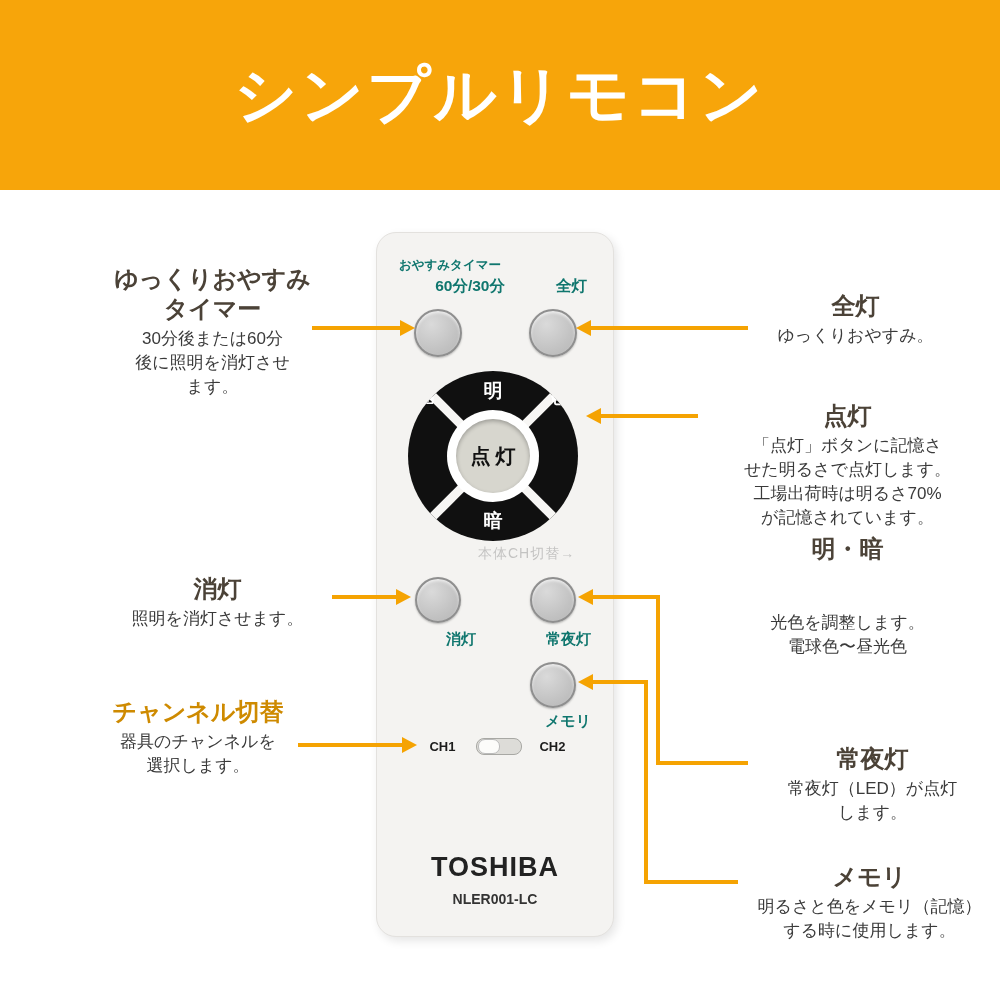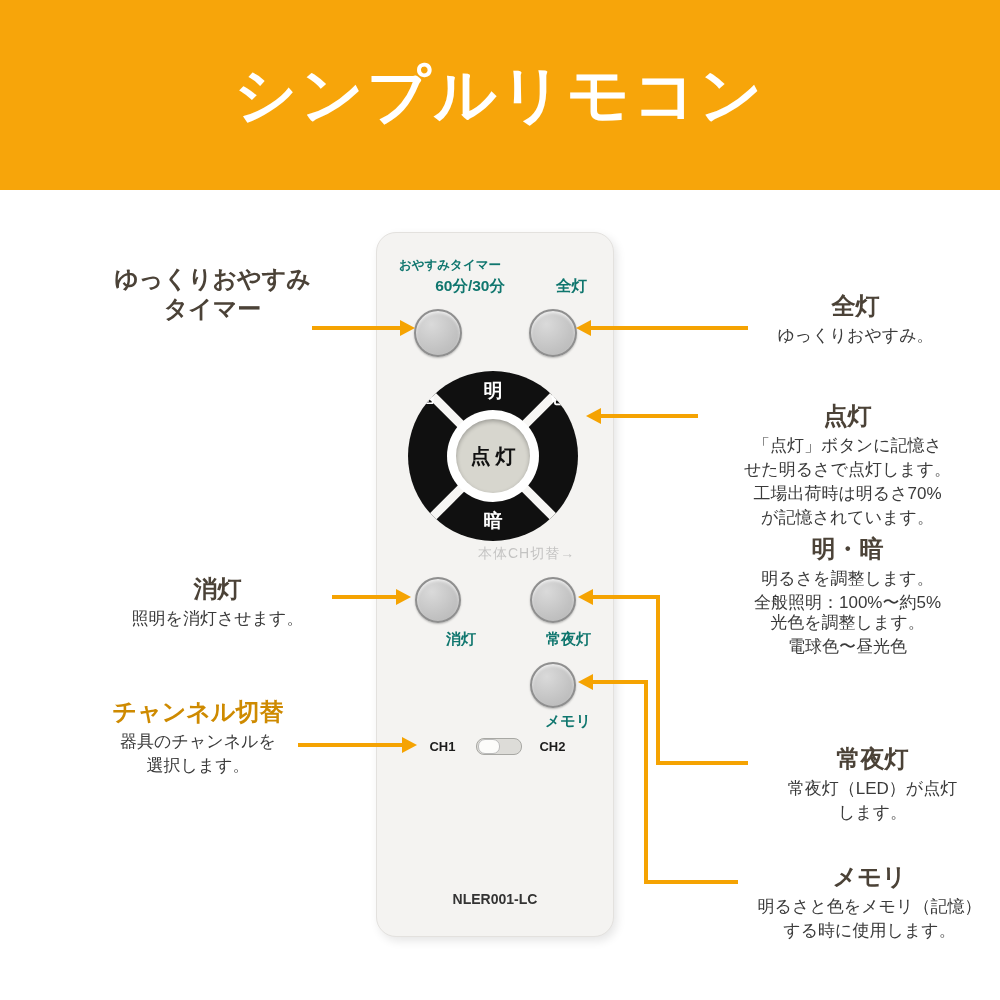--- a/index.html
+++ b/index.html
@@ -129,28 +129,32 @@
 
     <div class="rbtn" style="left:153px; top:429px; width:42px; height:42px;"></div>
     <div class="rlabel small-btn-label" style="left:134px; top:479px; width:80px;">メモリ</div>
 
     <div class="ch-label" style="left:38px; top:506px; width:55px;">CH1</div>
     <div class="ch-switch">
       <div class="ch-knob"></div>
     </div>
     <div class="ch-label" style="left:148px; top:506px; width:55px;">CH2</div>
 
+    <div class="brand">TOSHIBA</div>
     <div class="model">NLER001-LC</div>
   </div>
 
   <div class="watermark">本体CH切替→</div>
 
   <div class="callout" style="left:105px; top:264px; width:215px;">
     <div class="ct">ゆっくりおやすみ
 タイマー</div>
+    <div class="cb">30分後または60分
+後に照明を消灯させ
+ます。</div>
   </div>
 
   <div class="callout" style="left:100px; top:574px; width:235px;">
     <div class="ct">消灯</div>
     <div class="cb">照明を消灯させます。</div>
   </div>
 
   <div class="callout" style="left:88px; top:697px; width:220px;">
     <div class="ct orange">チャンネル切替</div>
     <div class="cb">器具のチャンネルを
@@ -165,22 +169,20 @@
   <div class="callout" style="left:695px; top:401px; width:305px;">
     <div class="ct">点灯</div>
     <div class="cb">「点灯」ボタンに記憶さ
 せた明るさで点灯します。
 工場出荷時は明るさ70%
 が記憶されています。</div>
   </div>
 
   <div class="callout" style="left:695px; top:534px; width:305px;">
     <div class="ct">明・暗</div>
-    <div class="cb">明るさを調整します。
-全般照明：100%〜約5%</div>
   </div>
 
   <div class="callout" style="left:695px; top:611px; width:305px;">
     <div class="cb">光色を調整します。
 電球色〜昼光色</div>
   </div>
 
   <div class="callout" style="left:750px; top:744px; width:245px;">
     <div class="ct">常夜灯</div>
     <div class="cb">常夜灯（LED）が点灯

